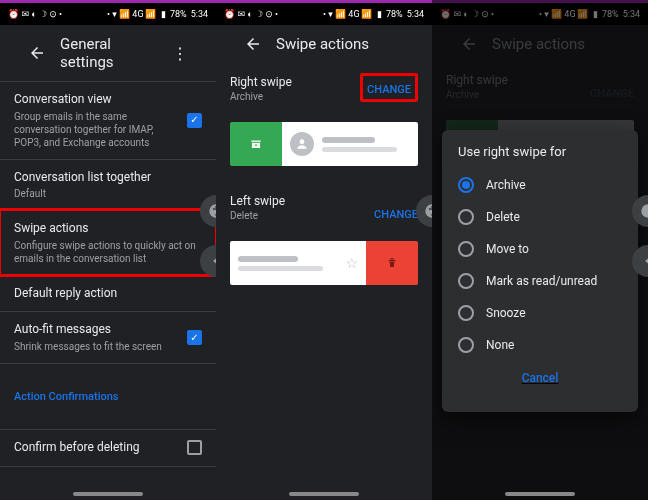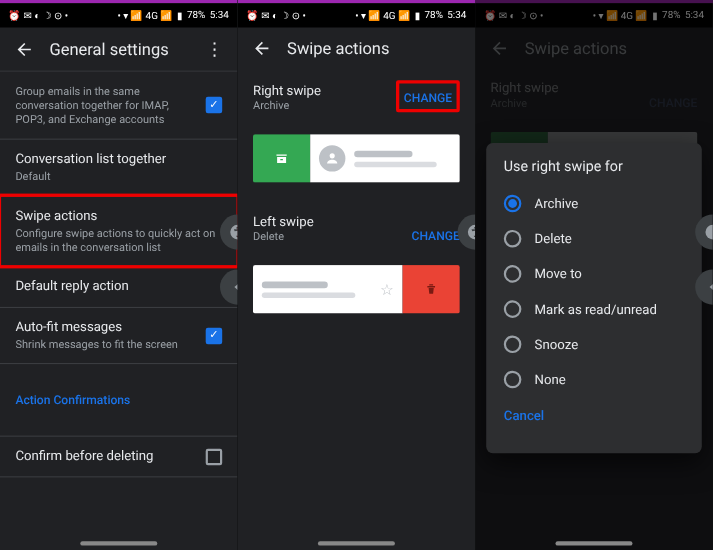--- a/index.html
+++ b/index.html
@@ -29,21 +29,21 @@
     justify-content: space-between;
     padding: 0 8px;
     font-size: 9px;
     color: #fff;
   }
   .sb-left, .sb-right { display: flex; align-items: center; gap: 4px; }
   .purple-slit { height: 3px; background: #9c27b0; }
   .app-bar {
     display: flex;
     align-items: center;
-    padding: 10px 13px;
+    padding: 10px 28px;
     gap: 14px;
     color: #e8eaed;
   }
   .back-arrow { width: 18px; height: 18px; color: #e8eaed; }
   .back-arrow.dim { color: #7d8085; }
   .title { font-size: 15px; font-weight: 400; flex: 1; color: #e8eaed; }
   .title.dim { color: #7d8085; }
   .overflow { color: #e8eaed; font-size: 16px; }
   .list { flex: 1; overflow-y: auto; }
   .item {
@@ -130,21 +130,21 @@
     height: 16px;
     border: 2px solid #9aa0a6;
     border-radius: 50%;
     display: flex;
     align-items: center;
     justify-content: center;
   }
   .radio.sel { border-color: #1a73e8; }
   .radio.sel::after { content: ""; width: 8px; height: 8px; background: #1a73e8; border-radius: 50%; }
   .radio-label { font-size: 12px; color: #e8eaed; }
-  .dialog-actions { text-align: left; padding: 6px; }
+  .dialog-actions { text-align: center; padding: 6px; text-decoration: underline; }
   .cancel { color: #1a73e8; font-size: 12px; font-weight: 500; }
 
   .nav-pill {
     width: 70px;
     height: 4px;
     background: #888;
     border-radius: 3px;
     position: absolute;
     bottom: 4px;
     left: 50%;
@@ -171,20 +171,21 @@
     <svg class="back-arrow" viewBox="0 0 24 24" fill="currentColor">
         <path d="M20 11H7.8l5.6-5.6L12 4l-8 8 8 8 1.4-1.4L7.8 13H20z"></path>
       </svg>
     <div class="title">General settings</div>
     <div class="overflow">⋮</div>
   </div>
   <div class="list">
     <div id="s1-items">
         <div class="item">
           <div class="item-text">
+            <div class="item-title">Conversation view</div>
             <div class="item-sub">Group emails in the same conversation together for IMAP, POP3, and Exchange accounts</div>
           </div>
           <div class="checkbox checked"></div>
         </div>
         <div class="item">
           <div class="item-text">
             <div class="item-title">Conversation list together</div>
             <div class="item-sub">Default</div>
           </div>
         </div>

